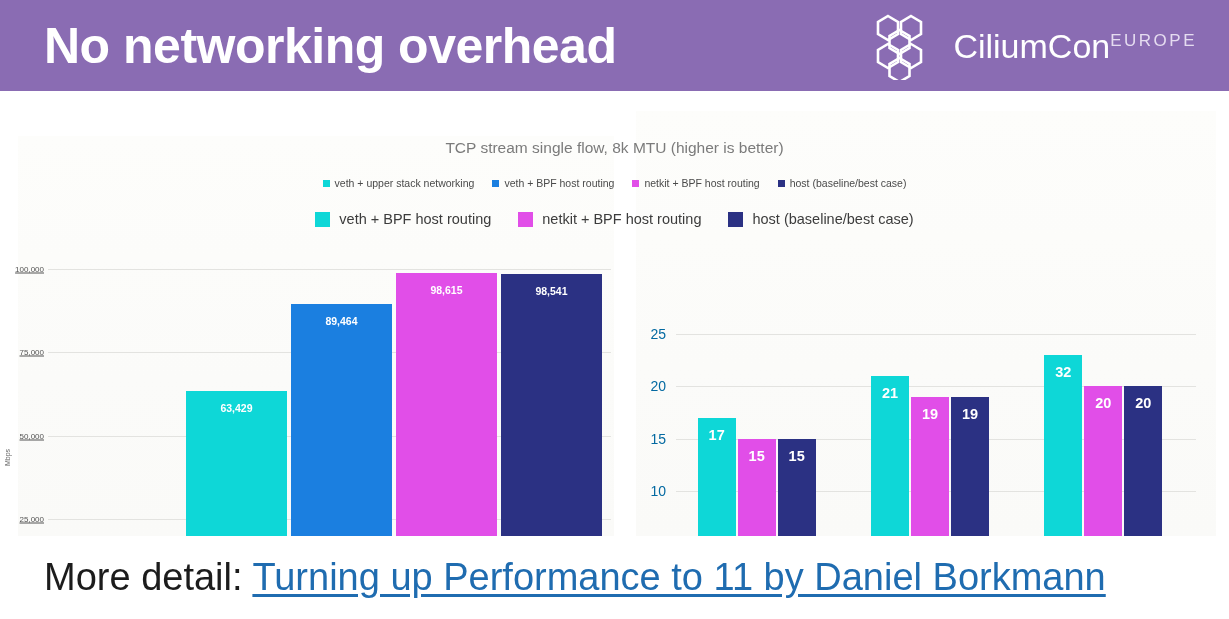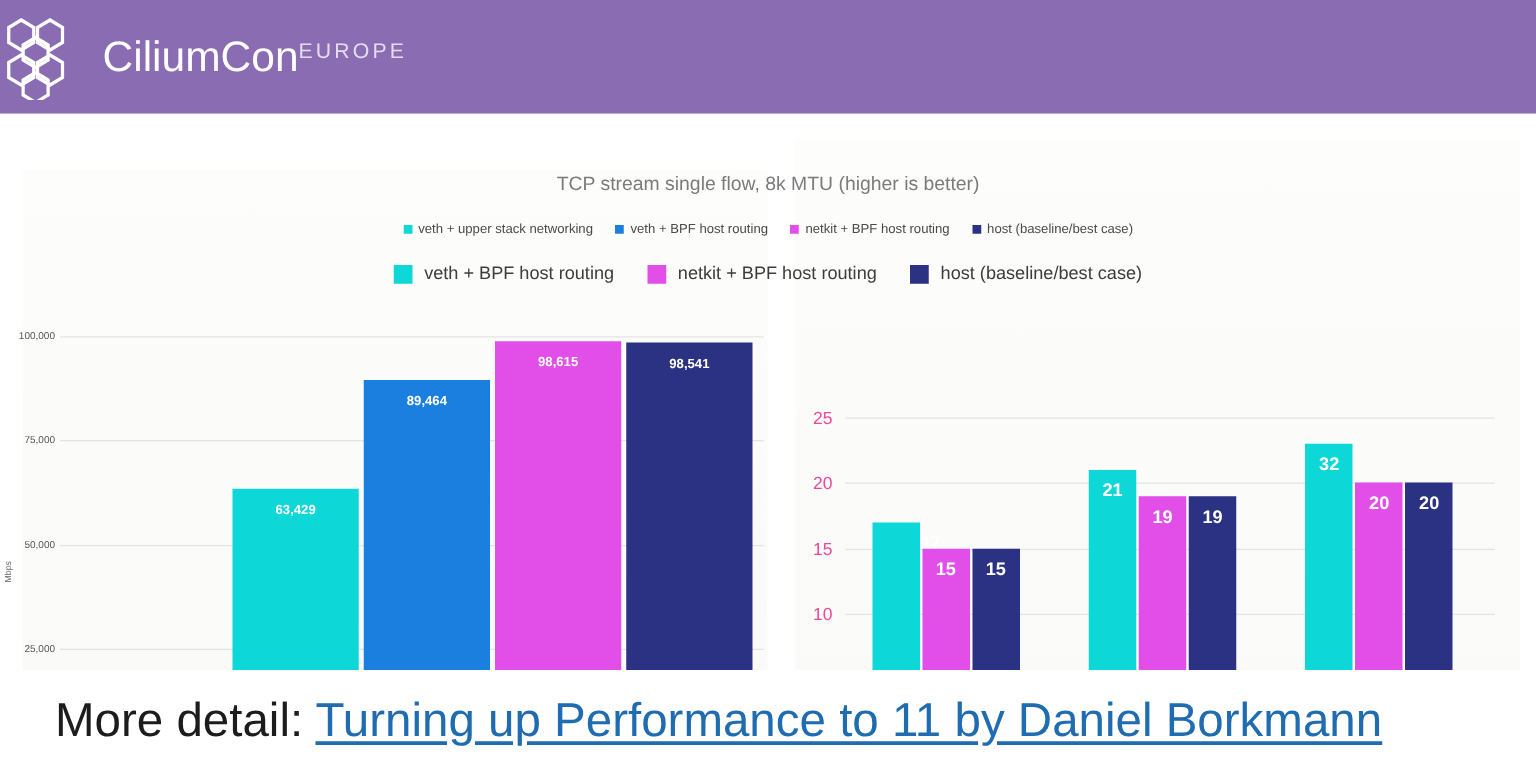--- a/index.html
+++ b/index.html
@@ -157,37 +157,37 @@
     position: absolute;
     text-align: center;
     color: #333;
     white-space: nowrap;
   }
 
   
   #plot-left {
     left: 48px; top: 151px; width: 563px; height: 361px;
   }
-  #plot-left .ytick { font-size: 8px; color: #555; }
+  #plot-left .ytick { font-size: 8px; color: #555; text-decoration: underline; }
   #plot-left .bar-label { font-size: 10.5px; }
   .ylabel-left {
     position: absolute;
     left: 4px; top: 375px;
     font-size: 7px;
     color: #666;
     transform: rotate(-90deg);
     transform-origin: left top;
     white-space: nowrap;
   }
 
   
   #plot-right {
     left: 676px; top: 243px; width: 520px; height: 262px;
   }
-  #plot-right .ytick { font-size: 14px; color: #ec4899; }
+  #plot-right .ytick { font-size: 14px; color: #0369a1; }
   #plot-right .bar-label { font-size: 14.5px; }
   #plot-right .xtick { font-size: 14px; }
 
   
   .footer {
     position: absolute;
     left: 0; top: 536px;
     width: 1229px; height: 83px;
     display: flex;
     align-items: center;
@@ -207,20 +207,21 @@
     text-underline-offset: 4px;
     cursor: pointer;
   }
 </style>
 </head>
 <body>
 
 <div class="slide">
 
   <div class="header">
+    <div class="header-title">No networking overhead</div>
     <div class="logo-block">
       <svg class="logo-mark" width="70" height="68" viewBox="0 0 70 68" fill="none" stroke="#ffffff" stroke-width="2.6">
         <polygon points="17,4 27,10 27,22 17,28 7,22 7,10"></polygon>
         <polygon points="40,4 50,10 50,22 40,28 30,22 30,10"></polygon>
         <polygon points="28.5,18 38.5,24 38.5,36 28.5,42 18.5,36 18.5,24"></polygon>
         <polygon points="17,32 27,38 27,50 17,56 7,50 7,38"></polygon>
         <polygon points="40,32 50,38 50,50 40,56 30,50 30,38"></polygon>
         <polygon points="28.5,46 38.5,52 38.5,64 28.5,70 18.5,64 18.5,52"></polygon>
       </svg>
       <div class="logo-text">
@@ -300,21 +301,21 @@
         <div class="ytick" style="top: 209.6px; left: -38px; width: 28px;">5</div>
         <div class="gridline" style="left: 0px; width: 520px; top: 157.2px;"></div>
         <div class="ytick" style="top: 157.2px; left: -38px; width: 28px;">10</div>
         <div class="gridline" style="left: 0px; width: 520px; top: 104.8px;"></div>
         <div class="ytick" style="top: 104.8px; left: -38px; width: 28px;">15</div>
         <div class="gridline" style="left: 0px; width: 520px; top: 52.4px;"></div>
         <div class="ytick" style="top: 52.4px; left: -38px; width: 28px;">20</div>
         <div class="gridline" style="left: 0px; width: 520px; top: 0px;"></div>
         <div class="ytick" style="top: 0px; left: -38px; width: 28px;">25</div>
         <div class="bar" style="left: 21.6667px; width: 38px; height: 178.16px; background: rgb(14, 215, 215);">
-          <div class="bar-label" style="top: 9px; padding-left: 28px;">17</div>
+          <div class="bar-label" style="top: 9px;">17</div>
         </div>
         <div class="bar" style="left: 61.6667px; width: 38px; height: 157.2px; background: rgb(225, 78, 232);">
           <div class="bar-label" style="top: 9px;">15</div>
         </div>
         <div class="bar" style="left: 101.667px; width: 38px; height: 157.2px; background: rgb(43, 49, 131);">
           <div class="bar-label" style="top: 9px;">15</div>
         </div>
         <div class="xtick" style="left: 1.66667px; width: 158px; top: 270px;">MIN</div>
         <div class="bar" style="left: 195px; width: 38px; height: 220.08px; background: rgb(14, 215, 215);">
           <div class="bar-label" style="top: 9px;">21</div>

